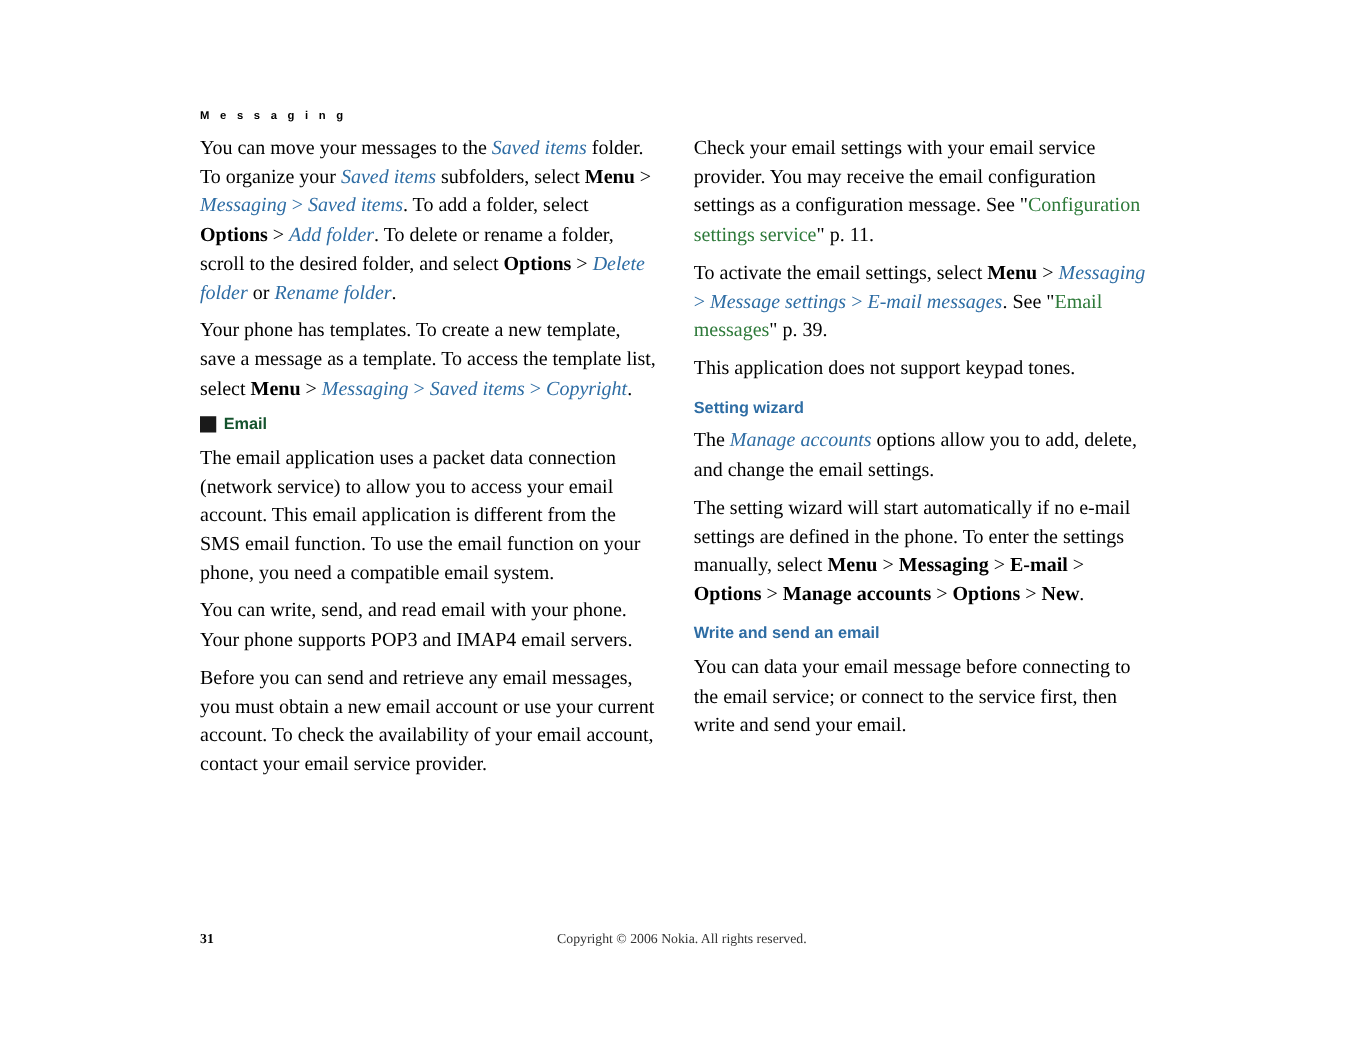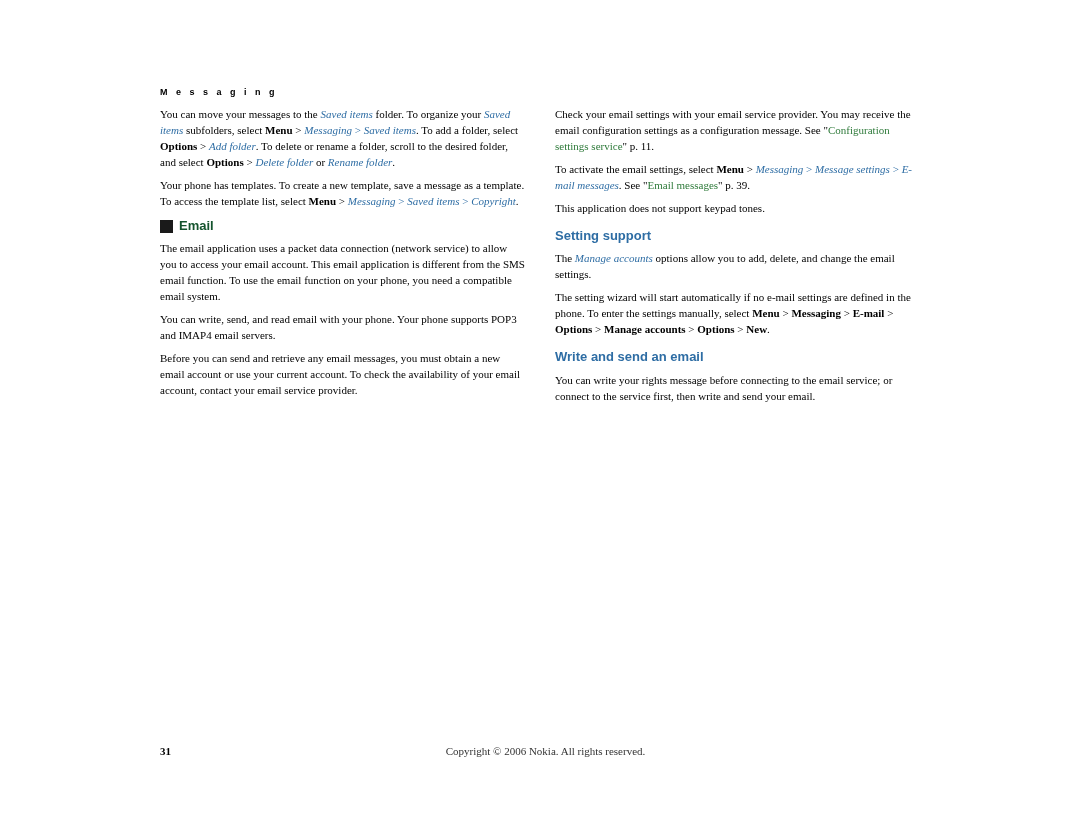--- a/index.html
+++ b/index.html
@@ -43,21 +43,21 @@
     }
 
     .col {
       flex: 1;
       font-size: 11px;
       line-height: 1.45;
     }
 
     p {
       margin-bottom: 7px;
-      font-size: 11px;
+      font-size: 16px;
       line-height: 1.45;
     }
 
     a {
       color: #2e6da4;
       text-decoration: none;
     }
 
     a.green {
       color: #2e7a3a;
@@ -178,34 +178,34 @@
       <p>
         Check your email settings with your email service provider. You may receive the email configuration settings as a configuration message. See "<a href="#" class="green">Configuration settings service</a>" p. 11.
       </p>
 
       <p>
         To activate the email settings, select <strong>Menu</strong> &gt; <a href="#"><em>Messaging</em> &gt; <em>Message settings</em> &gt; <em>E-mail messages</em></a>. See "<a href="#" class="green">Email messages</a>" p. 39.
       </p>
 
       <p>This application does not support keypad tones.</p>
 
-      <div class="section-title">Setting support</div>
+      <div class="section-title">Setting wizard</div>
 
       <p>
         The <a href="#"><em>Manage accounts</em></a> options allow you to add, delete, and change the email settings.
       </p>
 
       <p>
         The setting wizard will start automatically if no e-mail settings are defined in the phone. To enter the settings manually, select <strong>Menu</strong> &gt; <strong>Messaging</strong> &gt; <strong>E-mail</strong> &gt;
         <strong>Options</strong> &gt; <strong>Manage accounts</strong> &gt; <strong>Options</strong> &gt; <strong>New</strong>.
       </p>
 
       <div class="section-title">Write and send an email</div>
 
-      <p>You can write your rights message before connecting to the email service; or connect to the service first, then write and send your email.</p>
+      <p>You can data your email message before connecting to the email service; or connect to the service first, then write and send your email.</p>
 
 
     </div>
 
   </div>
 
   <div class="footer">
     <span class="footer-page">31</span>
     <span class="footer-copy">Copyright © 2006 Nokia. All rights reserved.</span>
     <span></span>

